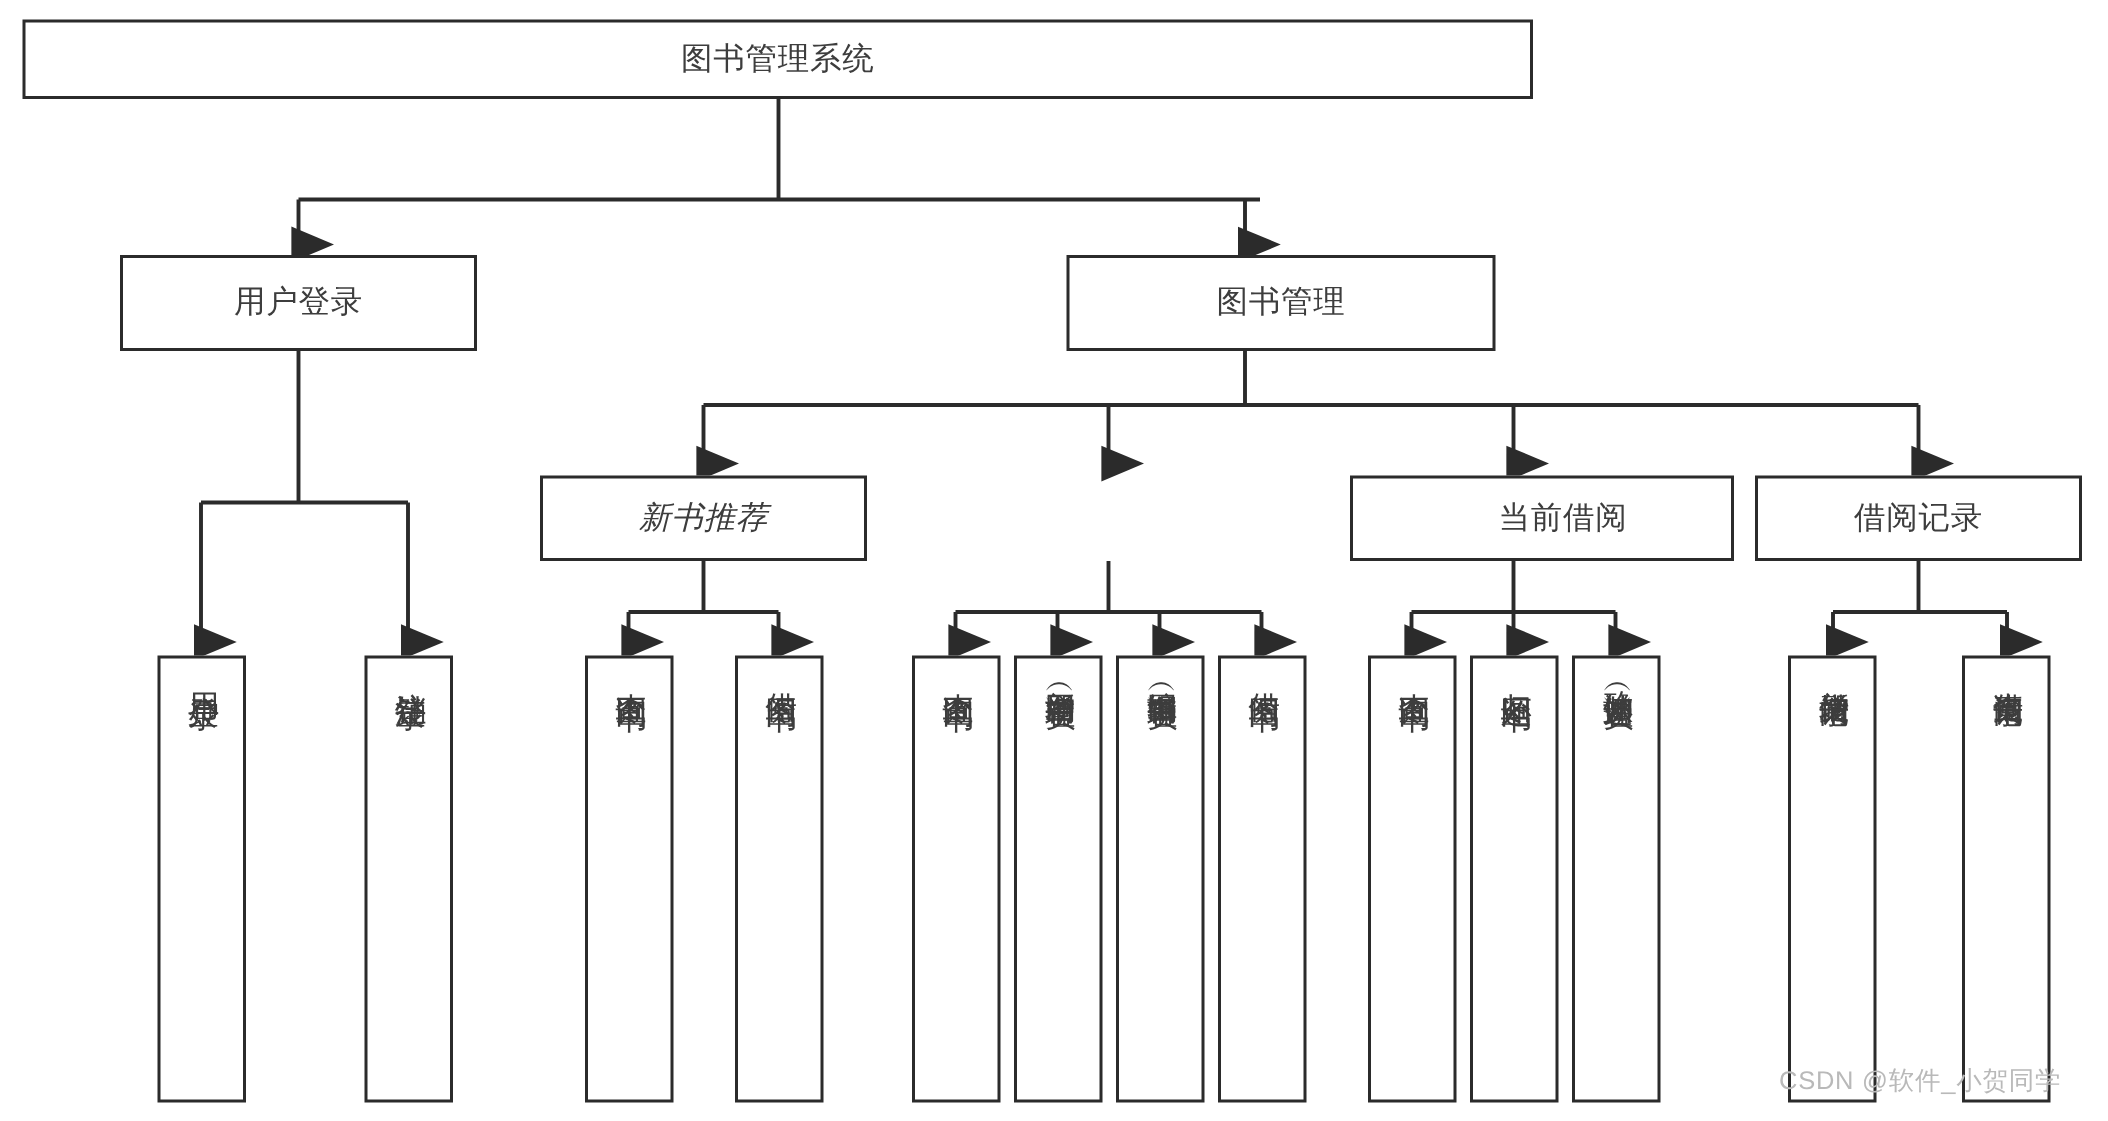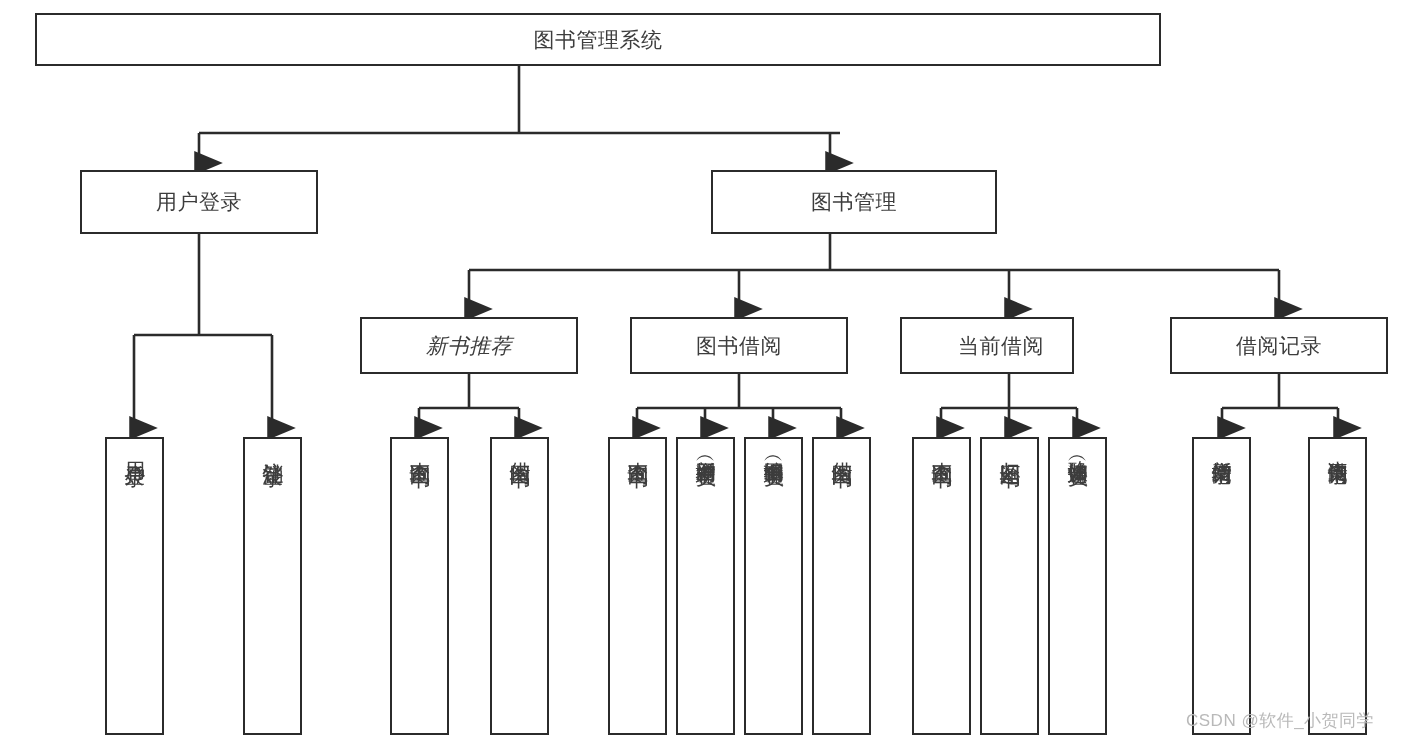--- a/index.html
+++ b/index.html
@@ -123,38 +123,35 @@
       <path d="M 1009 408 L 1009 428" marker-end="url(#arrow)"></path>
       <path d="M 1077 408 L 1077 428" marker-end="url(#arrow)"></path>
 
       <path d="M 1279 374 L 1279 408"></path>
       <path d="M 1222 408 L 1338 408"></path>
       <path d="M 1222 408 L 1222 428" marker-end="url(#arrow)"></path>
       <path d="M 1338 408 L 1338 428" marker-end="url(#arrow)"></path>
     </g>
   </svg>
 
-  <div class="node horiz" style="left:15px; top:13px; width:1126px; height:53px;margin-left:20px;">
+  <div class="node horiz" style="left:15px; top:13px; width:1007px; height:53px;">
     <span class="node-label">图书管理系统</span>
   </div>
 
   <div class="node horiz" style="left:80px; top:170px; width:238px; height:64px;">
     <span class="node-label">用户登录</span>
   </div>
   <div class="node horiz" style="left:711px; top:170px; width:286px; height:64px;">
     <span class="node-label">图书管理</span>
   </div>
 
   <div class="node horiz" style="left:360px; top:317px; width:218px; height:57px;font-style:italic;">
     <span class="node-label">新书推荐</span>
   </div>
-  <div class="node horiz" style="left:630px; top:317px; width:218px; height:57px;">
-    <span class="node-label">图书借阅</span>
-  </div>
-  <div class="node horiz" style="left:900px; top:317px; width:174px; height:57px;padding-left:28px;">
+  <div class="node horiz" style="left:900px; top:317px; width:256px; height:57px;padding-left:28px;">
     <span class="node-label">当前借阅</span>
   </div>
   <div class="node horiz" style="left:1170px; top:317px; width:218px; height:57px;justify-content:center;">
     <span class="node-label">借阅记录</span>
   </div>
 
   <div class="node vert" style="left:105px; top:437px; width:59px; height:298px;">
     <span class="node-label">用户登录</span>
   </div>
   <div class="node vert" style="left:243px; top:437px; width:59px; height:298px;">

